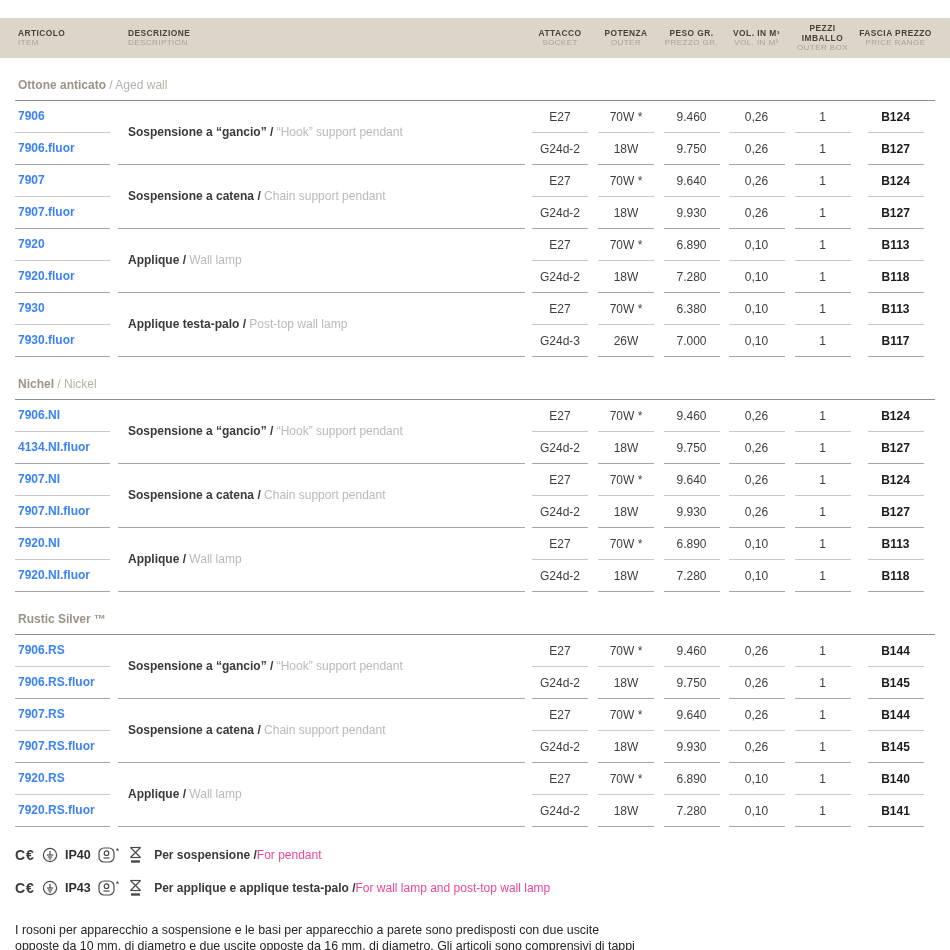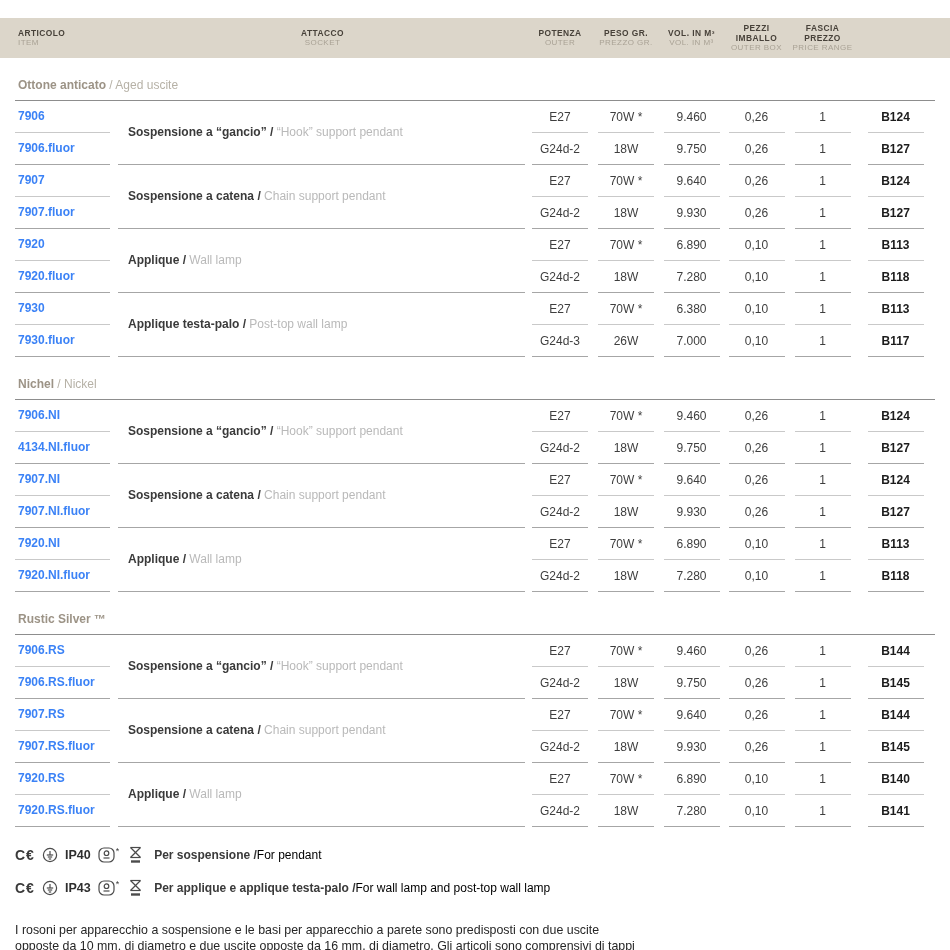--- a/index.html
+++ b/index.html
@@ -76,38 +76,42 @@
 
   
   .certs{margin-top:12px;}
   .cert-row{display:flex;align-items:center;height:33px;}
   .ce-mark{font-size:14px;font-weight:700;color:#3a3a3a;letter-spacing:1px;margin-right:7px;}
   .icon{margin-right:7px;display:inline-flex;}
   .ip{font-size:12.5px;font-weight:700;color:#2e2e2e;margin-right:7px;}
   .enc-wrap{display:inline-flex;align-items:flex-start;margin-right:9px;}
   .enc-ast{font-size:9px;color:#3a3a3a;margin-left:1px;line-height:1;}
   .cert-it{font-size:12px;font-weight:700;color:#3a3a3a;margin-left:4px;white-space:pre;}
-  .cert-en{font-size:12px;color:#000000;}
+  .cert-en{font-size:12px;color:#ec4899;}
 
   
   .footnote{margin-top:17px;width:630px;font-size:12.4px;line-height:1.34;}
   .fn-it{display:block;color:#262626;}
 
   svg .st{stroke:#4b4b4b;fill:none;stroke-width:1.2;}
 </style>
 </head>
 <body>
 
 <div class="page">
 
   <div class="header-band">
     <div class="hcol left c1">
       <div class="l1">ARTICOLO</div>
       <div class="l2">ITEM</div>
     </div>
+    <div class="hcol left c2">
+      <div class="l1">DESCRIZIONE</div>
+      <div class="l2">DESCRIPTION</div>
+    </div>
     <div class="hcol">
       <div class="l1">ATTACCO</div>
       <div class="l2">SOCKET</div>
     </div>
     <div class="hcol">
       <div class="l1">POTENZA</div>
       <div class="l2">OUTER</div>
     </div>
     <div class="hcol">
       <div class="l1">PESO GR.</div>
@@ -121,21 +125,21 @@
       <div class="l1">PEZZI IMBALLO</div>
       <div class="l2">OUTER BOX</div>
     </div>
     <div class="hcol">
       <div class="l1">FASCIA PREZZO</div>
       <div class="l2">PRICE RANGE</div>
     </div>
   </div>
 
   <div id="catalog-table">
-      <div class="section-title"><span class="st-p">Ottone anticato</span><span class="st-s"> / Aged uscite</span></div>
+      <div class="section-title"><span class="st-p">Ottone anticato</span><span class="st-s"> / Aged wall</span></div>
       <div class="group">
         <div class="cell article r1">7906</div>
         <div class="cell data r1" style="grid-area: 1 / 3;">E27</div>
         <div class="cell data r1" style="grid-area: 1 / 4;">70W *</div>
         <div class="cell data r1" style="grid-area: 1 / 5;">9.460</div>
         <div class="cell data r1" style="grid-area: 1 / 6;">0,26</div>
         <div class="cell data r1" style="grid-area: 1 / 7;">1</div>
         <div class="cell data r1 price" style="grid-area: 1 / 8;">B124</div>
         <div class="cell article r2">7906.fluor</div>
         <div class="cell data r2" style="grid-area: 2 / 3;">G24d-2</div>

